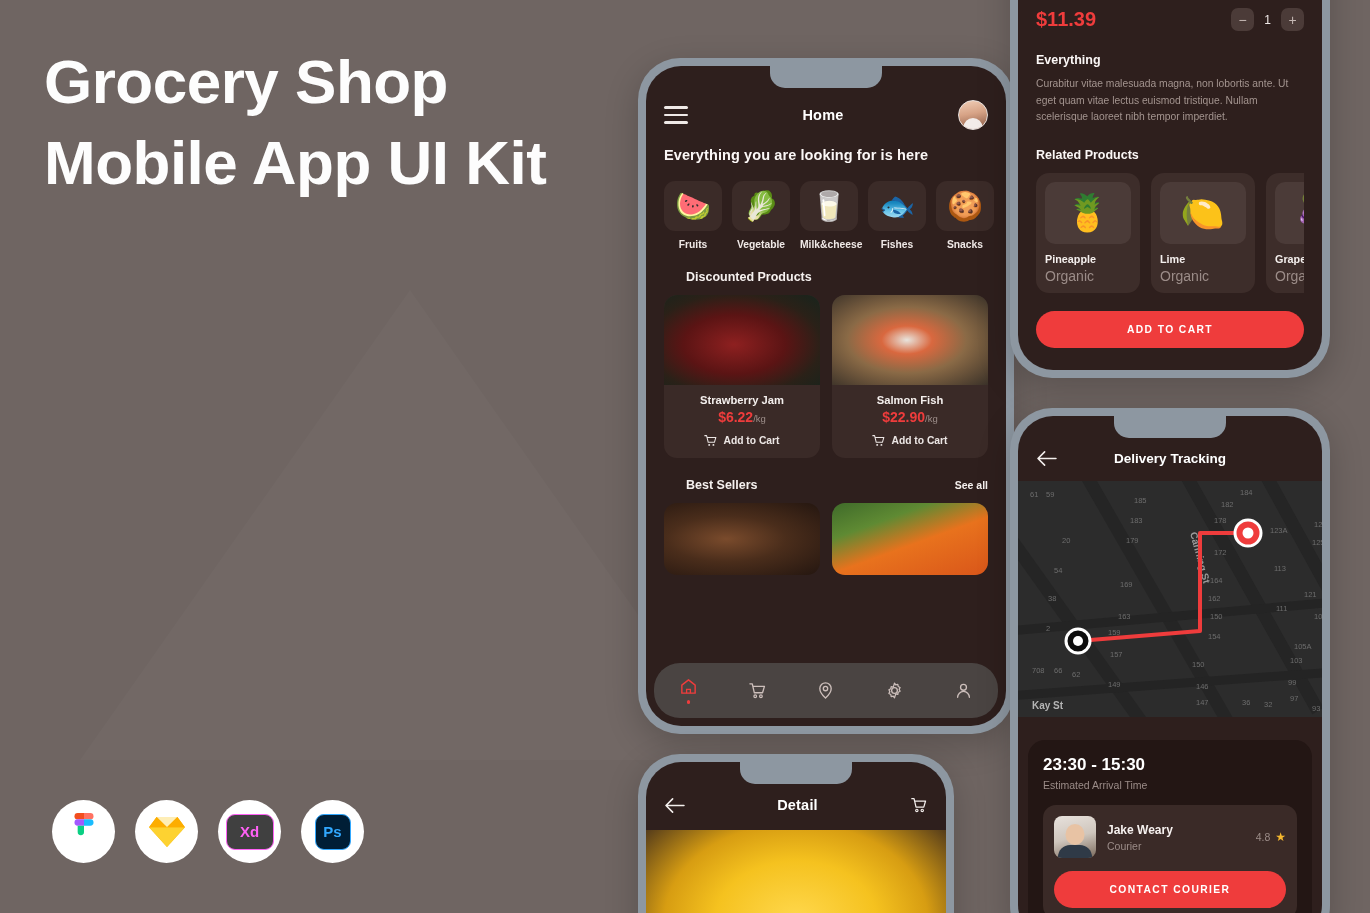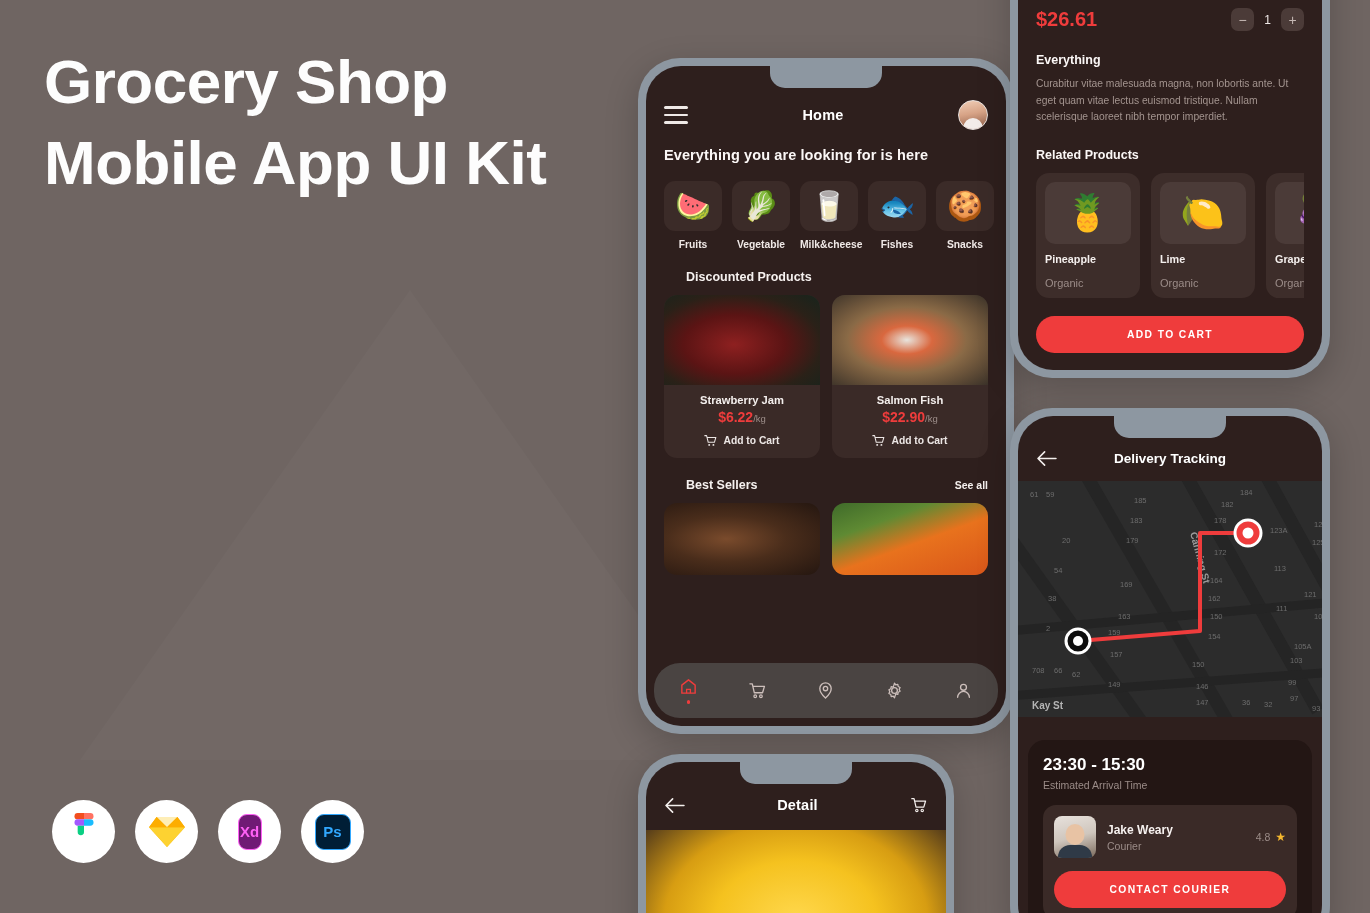--- a/index.html
+++ b/index.html
@@ -150,21 +150,21 @@
   .desc{ color:#a3948f; font-size:10.3px; line-height:1.62; margin-top:9px; }
   .related-row{ display:flex; gap:11px; margin-top:11px; overflow:hidden; }
   .rel-card{
     flex:0 0 104px; background:#3d2d2a; border-radius:13px; padding:9px;
   }
   .rel-tile{
     width:100%; height:62px; background:#4b3b38; border-radius:10px;
     display:flex; align-items:center; justify-content:center; font-size:36px;
   }
   .rel-name{ color:#f4efed; font-size:10.8px; font-weight:700; margin-top:9px; }
-  .rel-sub{ color:#9b8c88; font-size:11px; margin-top:12px; }
+  .rel-sub{ color:#9b8c88; font-size:14px; margin-top:3px; }
   .cta{
     display:block; width:100%; margin-top:18px; height:37px; border:0;
     background:#ef3c3c; border-radius:20px; color:#fff;
     font-size:10.3px; font-weight:700; letter-spacing:1.4px;
     font-family:"Liberation Sans", sans-serif; cursor:pointer;
   }
 
   
   .track-hdr{
     display:flex; align-items:center; padding:34px 18px 14px 18px; position:relative;
@@ -228,21 +228,21 @@
   </div>
   <div class="tool-icon">
     <svg width="38" height="34" viewBox="0 0 40 36">
       <path d="M9 2h22l8 11-19 21L1 13z" fill="#fdb300"></path>
       <path d="M1 13h38L20 34z" fill="#fdd231"></path>
       <path d="M9 2l11 11L31 2z" fill="#feeeb7"></path>
       <path d="M1 13L9 2l11 11zM39 13L31 2 20 13z" fill="#fdad00"></path>
     </svg>
   </div>
   <div class="tool-icon">
-    <div style="width:24px;height:36px;border-radius:9px;background:#701a75;border:1.6px solid #ff61f6;display:flex;align-items:center;justify-content:center;">
+    <div style="width:48px;height:36px;border-radius:9px;background:#404040;border:1.6px solid #ff61f6;display:flex;align-items:center;justify-content:center;">
       <span style="color:#ff61f6;font-size:15px;font-weight:700;font-family:'Liberation Sans',sans-serif;">Xd</span>
     </div>
   </div>
   <div class="tool-icon">
     <div style="width:36px;height:36px;border-radius:9px;background:#001e36;border:1.6px solid #31a8ff;display:flex;align-items:center;justify-content:center;">
       <span style="color:#31a8ff;font-size:15px;font-weight:700;font-family:'Liberation Sans',sans-serif;">Ps</span>
     </div>
   </div>
 </div>
 
@@ -385,21 +385,21 @@
       </svg>
     </div>
     <div class="detail-hero" style="background:radial-gradient(ellipse at 50% 45%, #ffd84d 0%, #f5c21f 38%, #d79d12 62%, #2e1f1d 100%);"></div>
   </div>
 </div>
 
 <div class="phone" id="panel-product">
   <div class="phone-screen">
     <div class="panel-inner">
       <div class="price-row">
-        <div class="big-price">$26.61</div>
+        <div class="big-price">$11.39</div>
         <div class="stepper">
           <div class="step-btn">−</div>
           <div class="qty">1</div>
           <div class="step-btn">+</div>
         </div>
       </div>
 
       <div class="block-title">Everything</div>
       <div class="desc">Curabitur vitae malesuada magna, non lobortis ante. Ut eget quam vitae lectus euismod tristique. Nullam scelerisque laoreet nibh tempor imperdiet.</div>
 

